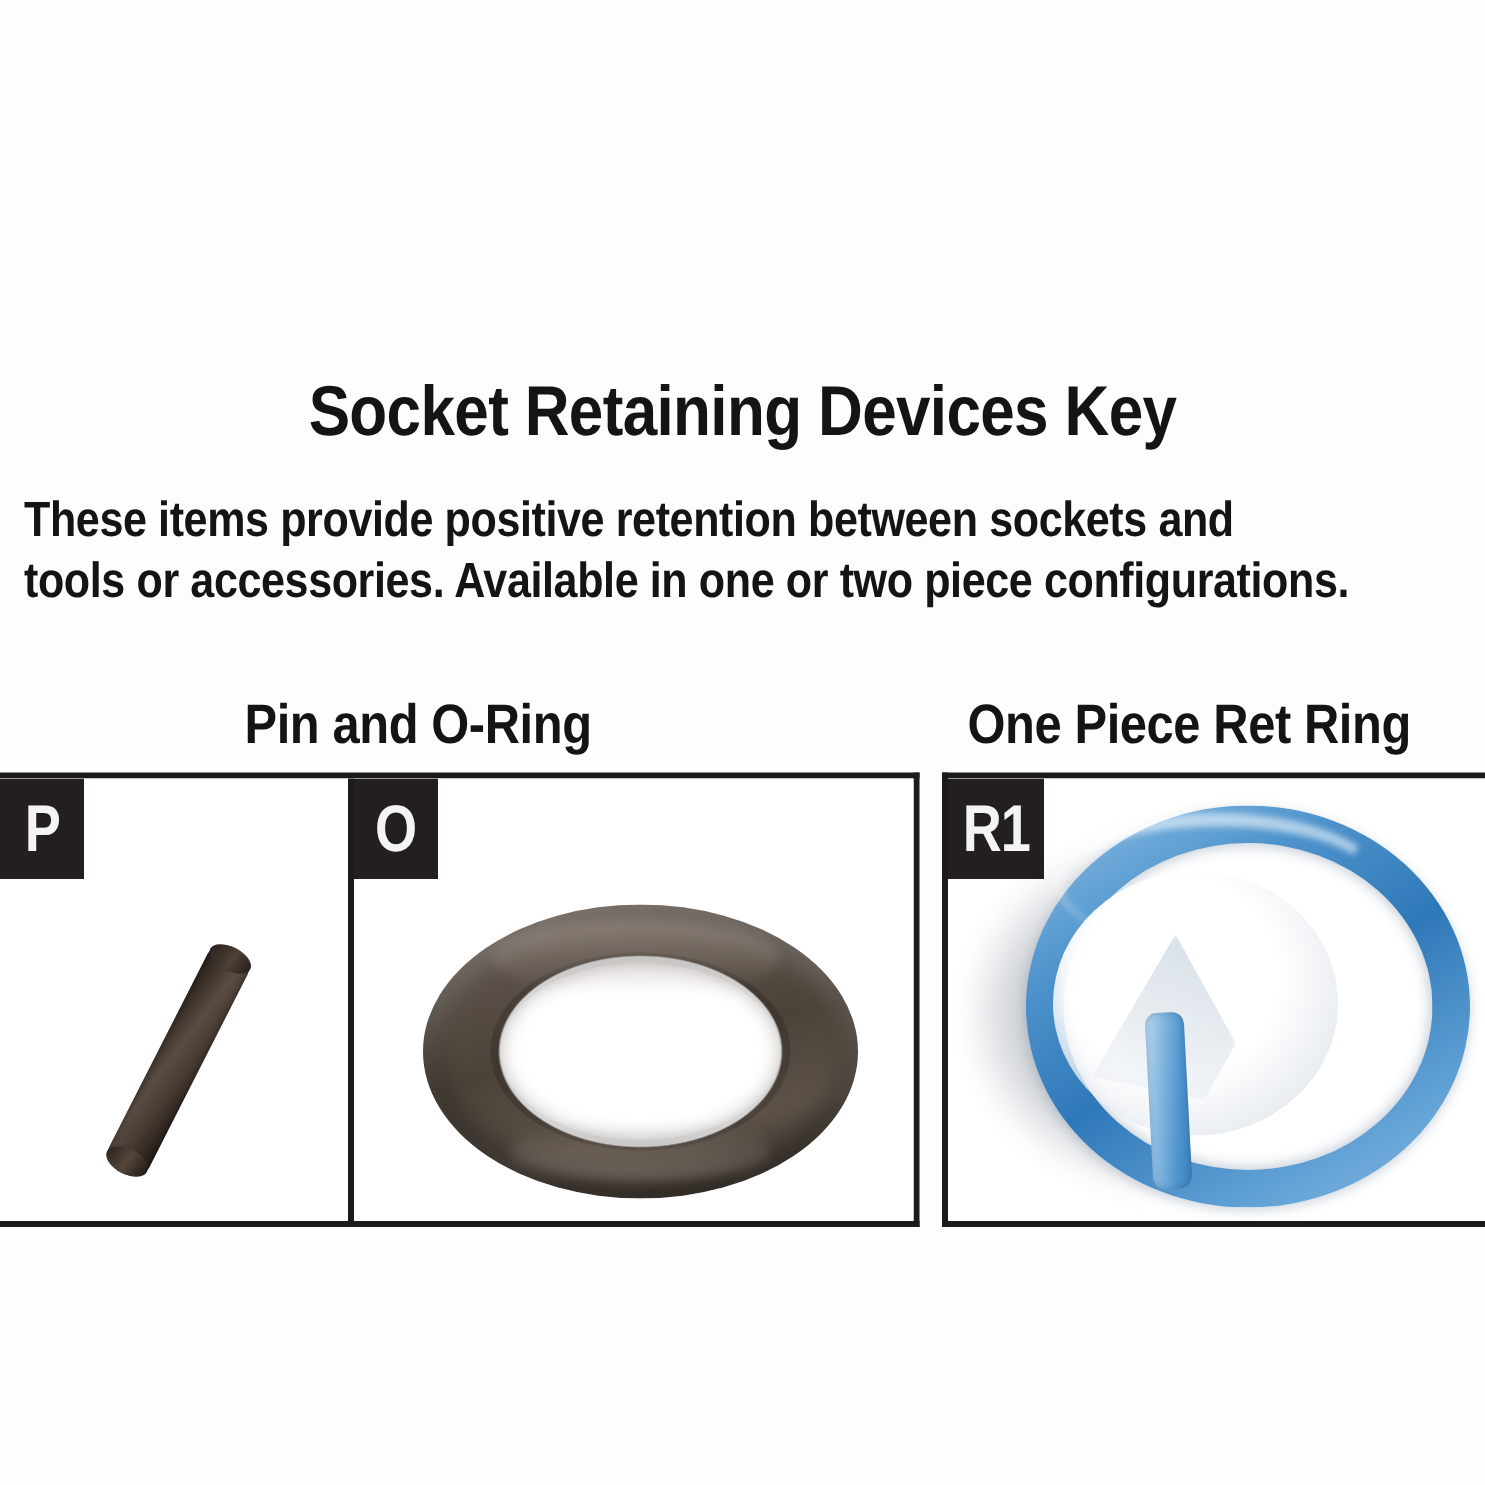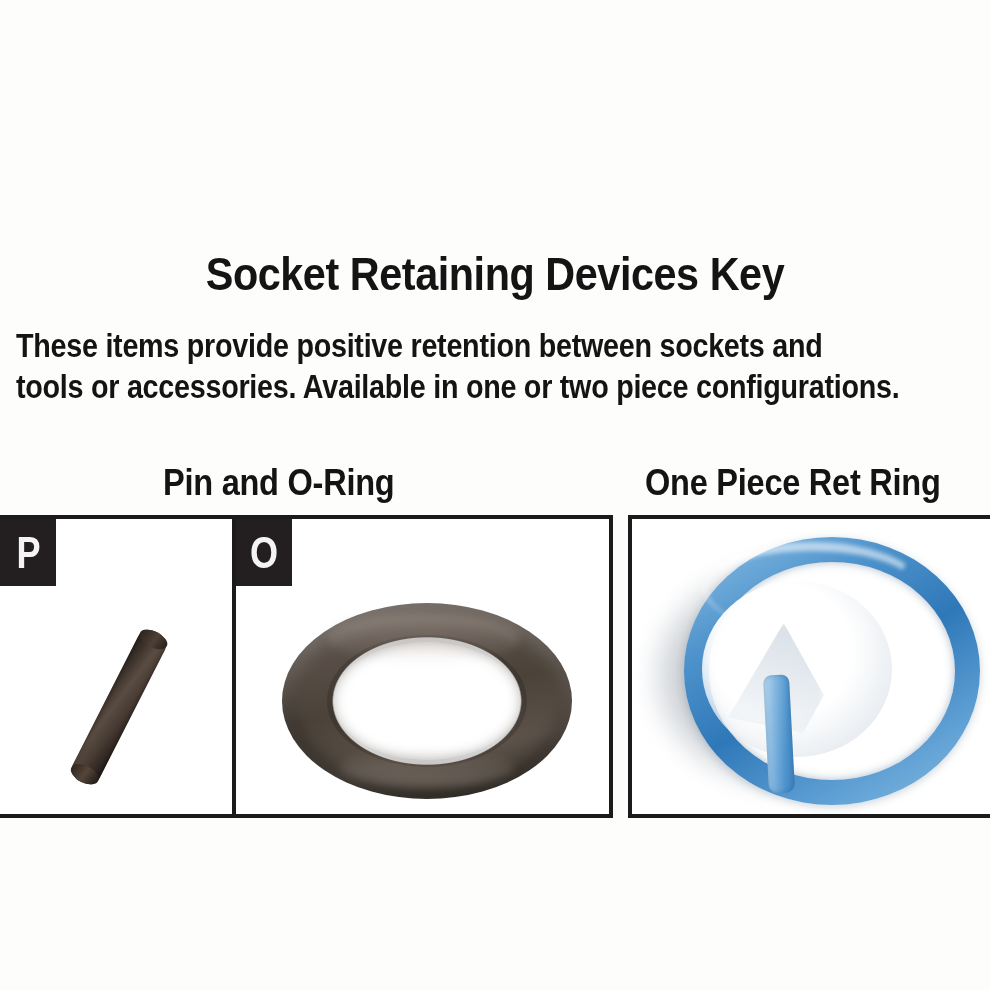--- a/index.html
+++ b/index.html
@@ -327,20 +327,21 @@
         <div class="oring-hl"></div>
         <div class="oring-hl-b"></div>
       </div>
     </div>
   </div>
 
   <div class="group" id="group-ret-ring">
 
     <div class="panel panel-r1">
 
+      <div class="badge wide"><span>R1</span></div>
 
       <div class="r1-shadow"></div>
       <div class="r1-inner-shade"></div>
       <div class="r1-tab-wedge"></div>
       <div class="r1-tab"></div>
 
       <div class="r1-ring">
         <div class="r1-torus"></div>
         <div class="r1-gloss"></div>
       </div>

